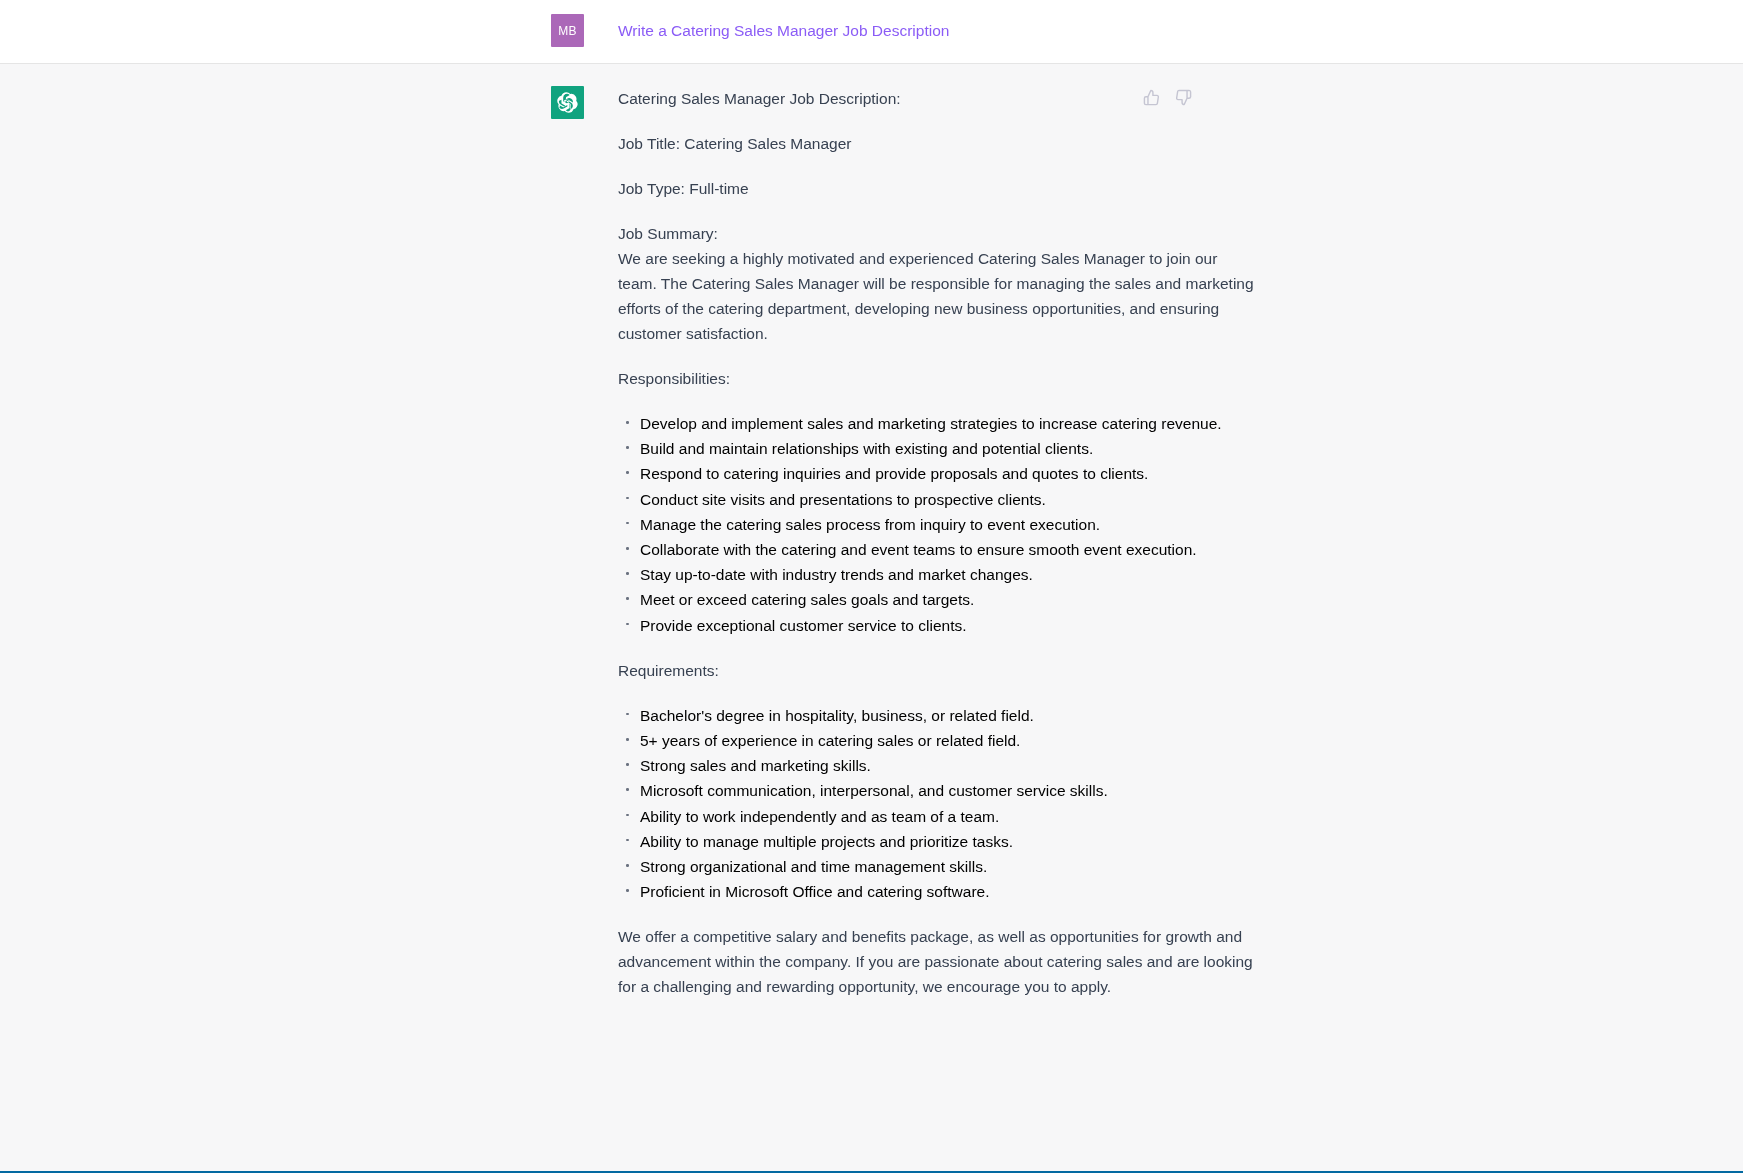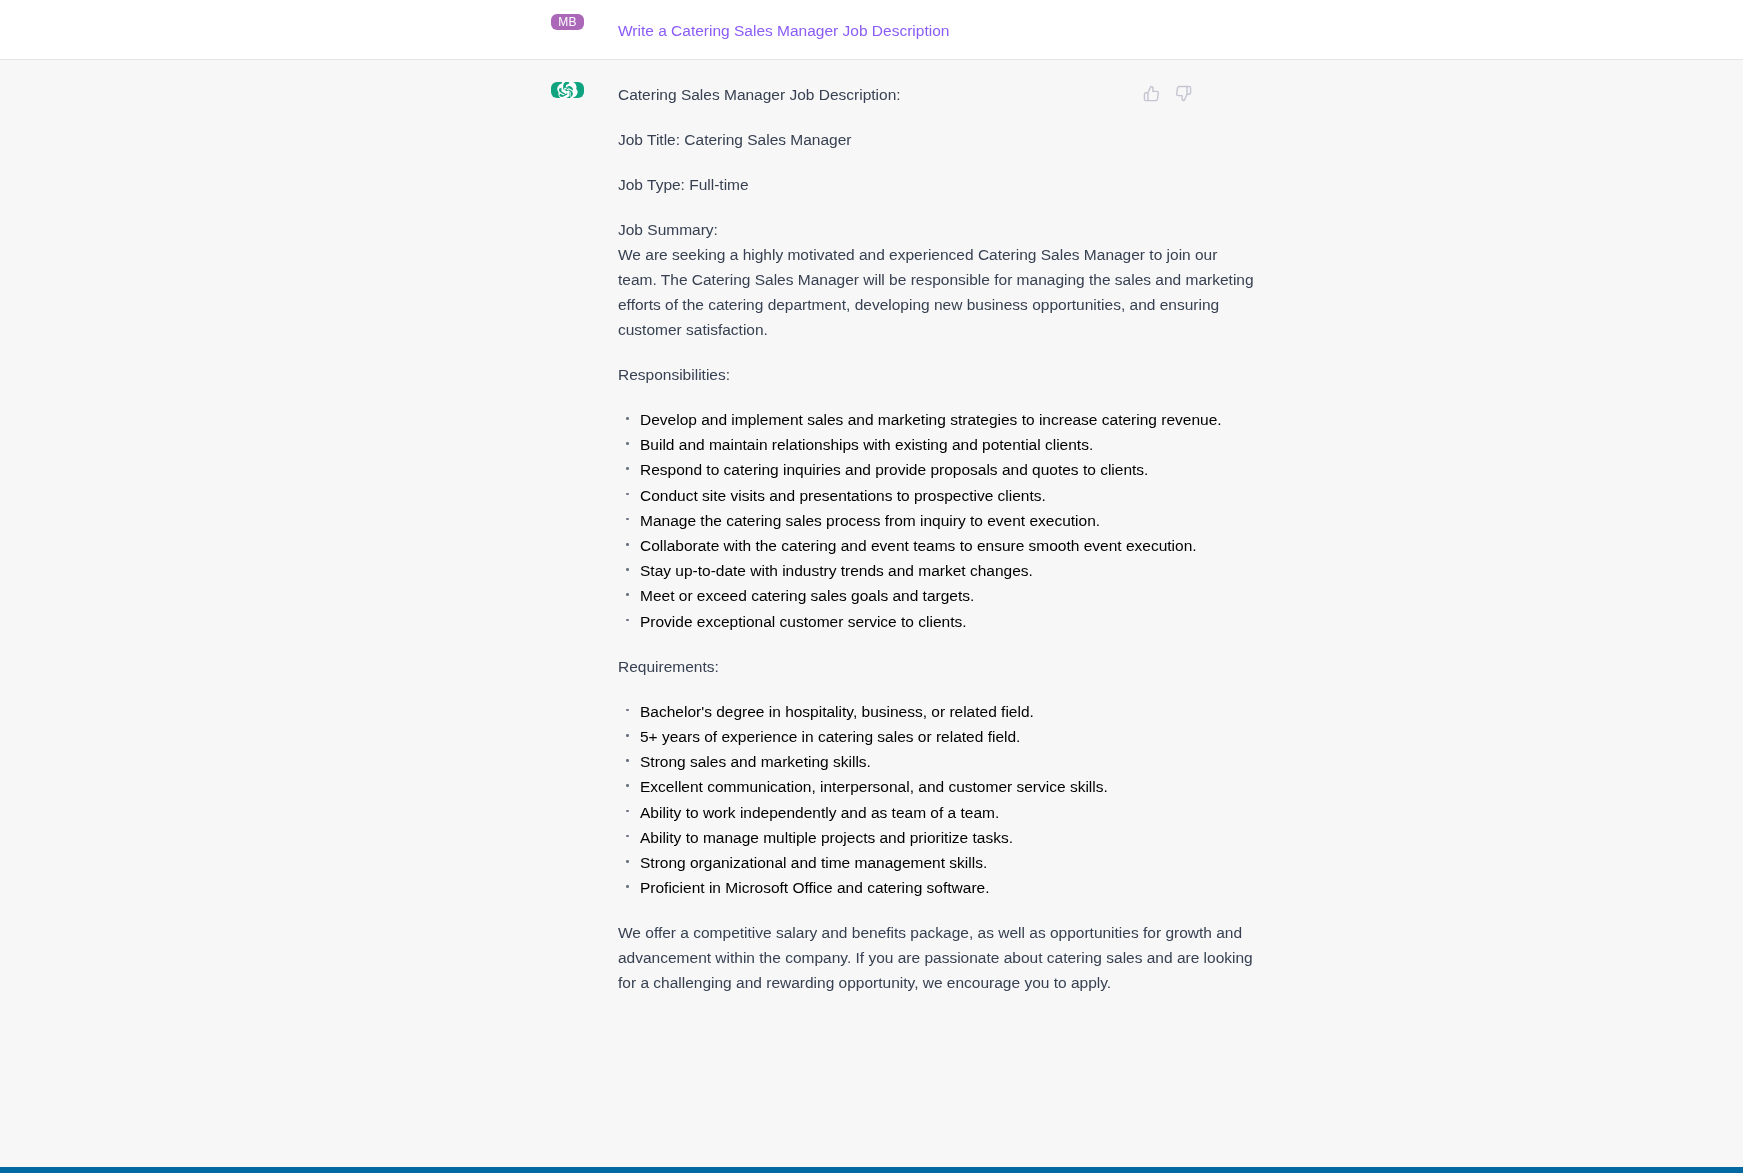--- a/index.html
+++ b/index.html
@@ -24,39 +24,39 @@
     width: 100%;
     display: flex;
     justify-content: center;
   }
   .msg-row.user {
     background: #ffffff;
     border-bottom: 1px solid #e5e5e5;
   }
   .msg-row.assistant {
     background: #f7f7f8;
-    border-bottom: 6px solid #0369a1;
+    border-bottom: 2px solid #0369a1;
     flex: 1 1 auto;
   }
 
   .msg-inner {
     width: 1743px;
     display: flex;
     padding: 0 0 0 551px;
     position: relative;
   }
   .msg-row.user .msg-inner  { padding-top: 14px; padding-bottom: 16px; }
   .msg-row.assistant .msg-inner { padding-top: 22px; padding-bottom: 40px; }
 
   
   .avatar {
     width: 33px;
-    height: 16px;
+    height: 33px;
     flex: 0 0 33px;
-    border-radius: 6px;
+    border-radius: 1px;
     display: flex;
     align-items: center;
     justify-content: center;
     overflow: hidden;
   }
   .avatar.user-avatar {
     background: #ab68b8;
     color: #ffffff;
     font-size: 12px;
     letter-spacing: 0.3px;
@@ -182,21 +182,21 @@
             <li>Meet or exceed catering sales goals and targets.</li>
             <li>Provide exceptional customer service to clients.</li>
           </ul>
 
         <p>Requirements:</p>
 
         <ul>
             <li>Bachelor's degree in hospitality, business, or related field.</li>
             <li>5+ years of experience in catering sales or related field.</li>
             <li>Strong sales and marketing skills.</li>
-            <li>Excellent communication, interpersonal, and customer service skills.</li>
+            <li>Microsoft communication, interpersonal, and customer service skills.</li>
             <li>Ability to work independently and as team of a team.</li>
             <li>Ability to manage multiple projects and prioritize tasks.</li>
             <li>Strong organizational and time management skills.</li>
             <li>Proficient in Microsoft Office and catering software.</li>
           </ul>
 
         <p>We offer a competitive salary and benefits package, as well as opportunities for growth and advancement within the company. If you are passionate about catering sales and are looking for a challenging and rewarding opportunity, we encourage you to apply.</p>
 
       </div>
 

